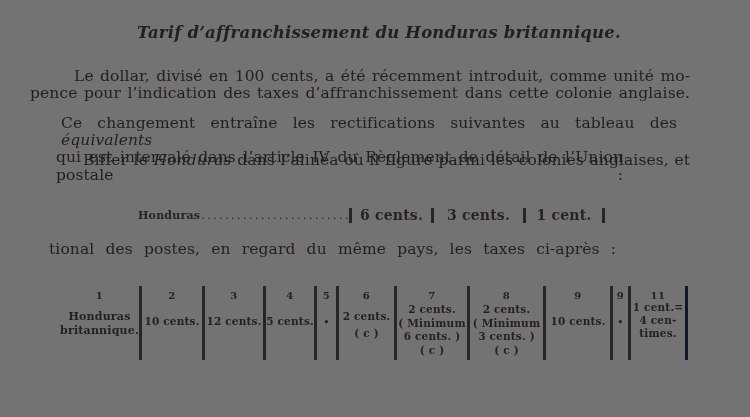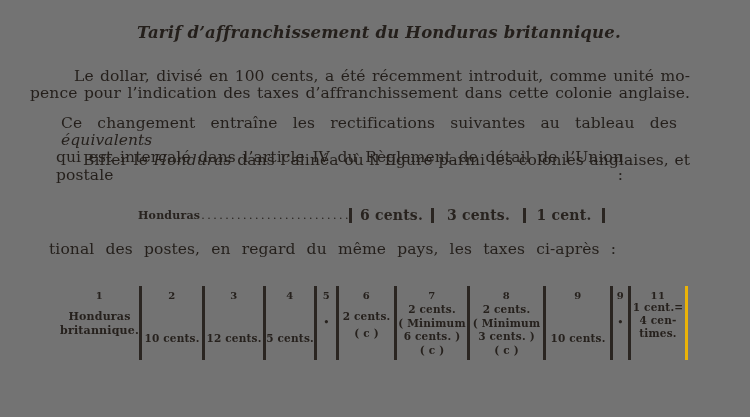--- a/index.html
+++ b/index.html
@@ -45,30 +45,30 @@
     position:absolute;left:60px;top:286px;height:74px;
     display:flex;align-items:stretch;
     color:#26211d;font-weight:bold;
   }
   .col{
     box-sizing:border-box;
     border-left:3px solid #2a2521;
     display:flex;flex-direction:column;align-items:center;
   }
   .col.first{border-left:none;}
-  .col.last{border-right:3px solid #eab308;}
+  .col.last{border-right:3px solid #0f172a;}
   .colnum{font-size:10px;line-height:10px;margin-top:5px;font-weight:bold;letter-spacing:.5px;}
   .colbody{text-align:center;font-size:10.5px;letter-spacing:.2px;}
   .cl{display:block;line-height:13px;white-space:nowrap;}
   .c1{width:79px}.c2{width:63px}.c3{width:61px}.c4{width:51px}
   .c5{width:22px}.c6{width:58px}.c7{width:73px}.c8{width:76px}
   .c9{width:67px}.c10{width:18px}.c11{width:60px}
   .c1 .colbody{margin-top:9px;font-size:11px;}
   .c1 .cl{line-height:14px;}
-  .c2 .colbody,.c3 .colbody,.c4 .colbody,.c9 .colbody{margin-top:31px;}
+  .c2 .colbody,.c3 .colbody,.c4 .colbody,.c9 .colbody{margin-top:14px;}
   .c5 .colbody,.c10 .colbody{margin-top:15px;font-size:9px;}
   .c6 .colbody{margin-top:9px;}
   .c6 .cl + .cl{margin-top:4px;}
   .c7 .colbody,.c8 .colbody{margin-top:2px;}
   .c7 .cl,.c8 .cl{line-height:13.5px;}
   .c11 .colbody{}
 </style>
 </head>
 <body>
 

